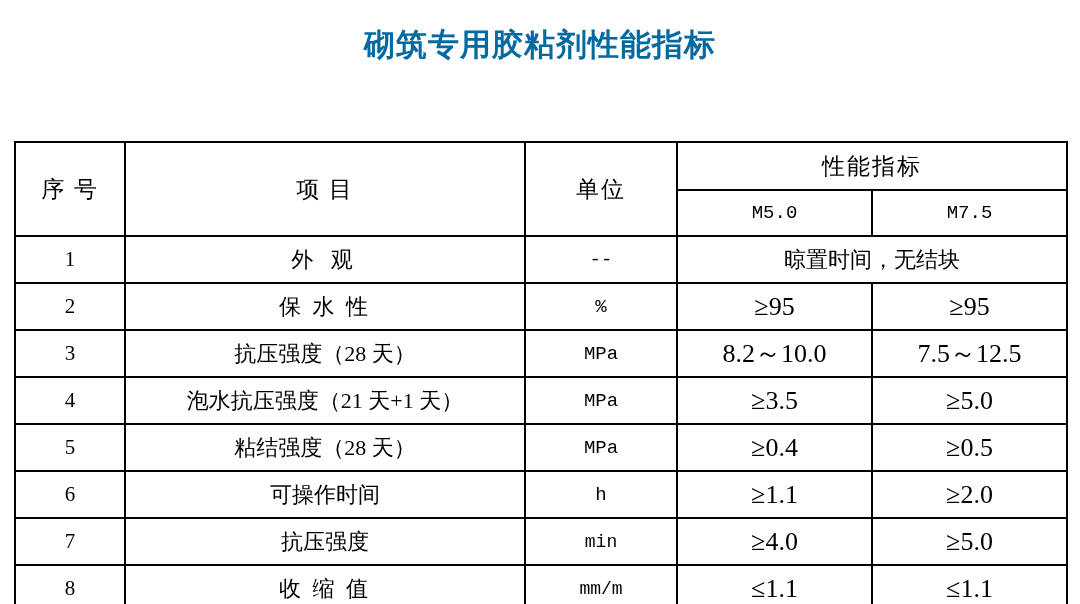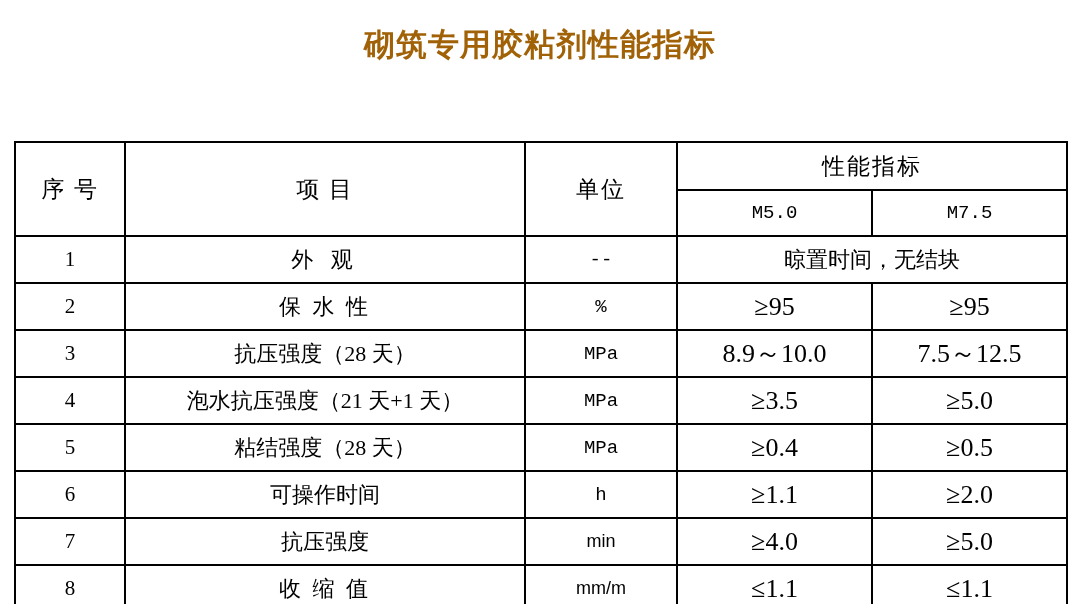--- a/index.html
+++ b/index.html
@@ -21,21 +21,21 @@
     box-sizing: border-box;
   }
   .doc-title {
     text-align: center;
     font-family: "Liberation Serif", serif;
     font-weight: bold;
     font-size: 31px;
     letter-spacing: 1px;
     margin-top: 24px;
     margin-bottom: 0;
-    color: #a16207;
+    color: #0369a1;
   }
   .table-wrap {
     position: absolute;
     left: 14px;
     top: 117px;
     width: 1052px;
   }
   table.spec {
     border-collapse: collapse;
     width: 1052px;
@@ -67,21 +67,21 @@
   .cn-head {
     font-family: "Liberation Serif", serif;
     font-size: 23px;
     letter-spacing: 2px;
   }
   .mono {
     font-family: "Liberation Mono", monospace;
     font-size: 19px;
   }
   .mono-sm {
-    font-family: Liberation Sans, sans-serif;
+    font-family: Liberation Mono, monospace;
     font-size: 18px;
   }
   .num {
     font-family: "Liberation Serif", serif;
     font-size: 21px;
   }
   .val {
     font-family: "Liberation Serif", serif;
     font-size: 26px;
   }
@@ -135,21 +135,21 @@
           <td class="cn spread2">保 水 性</td>
           <td class="mono">%</td>
           <td class="val">≥95</td>
           <td class="val">≥95</td>
         </tr>
 
         <tr class="d-row">
           <td class="num">3</td>
           <td class="cn">抗压强度（28 天）</td>
           <td class="mono">MPa</td>
-          <td class="val">8.9～10.0</td>
+          <td class="val">8.2～10.0</td>
           <td class="val">7.5～12.5</td>
         </tr>
 
         <tr class="d-row">
           <td class="num">4</td>
           <td class="cn">泡水抗压强度（21 天+1 天）</td>
           <td class="mono">MPa</td>
           <td class="val">≥3.5</td>
           <td class="val">≥5.0</td>
         </tr>

